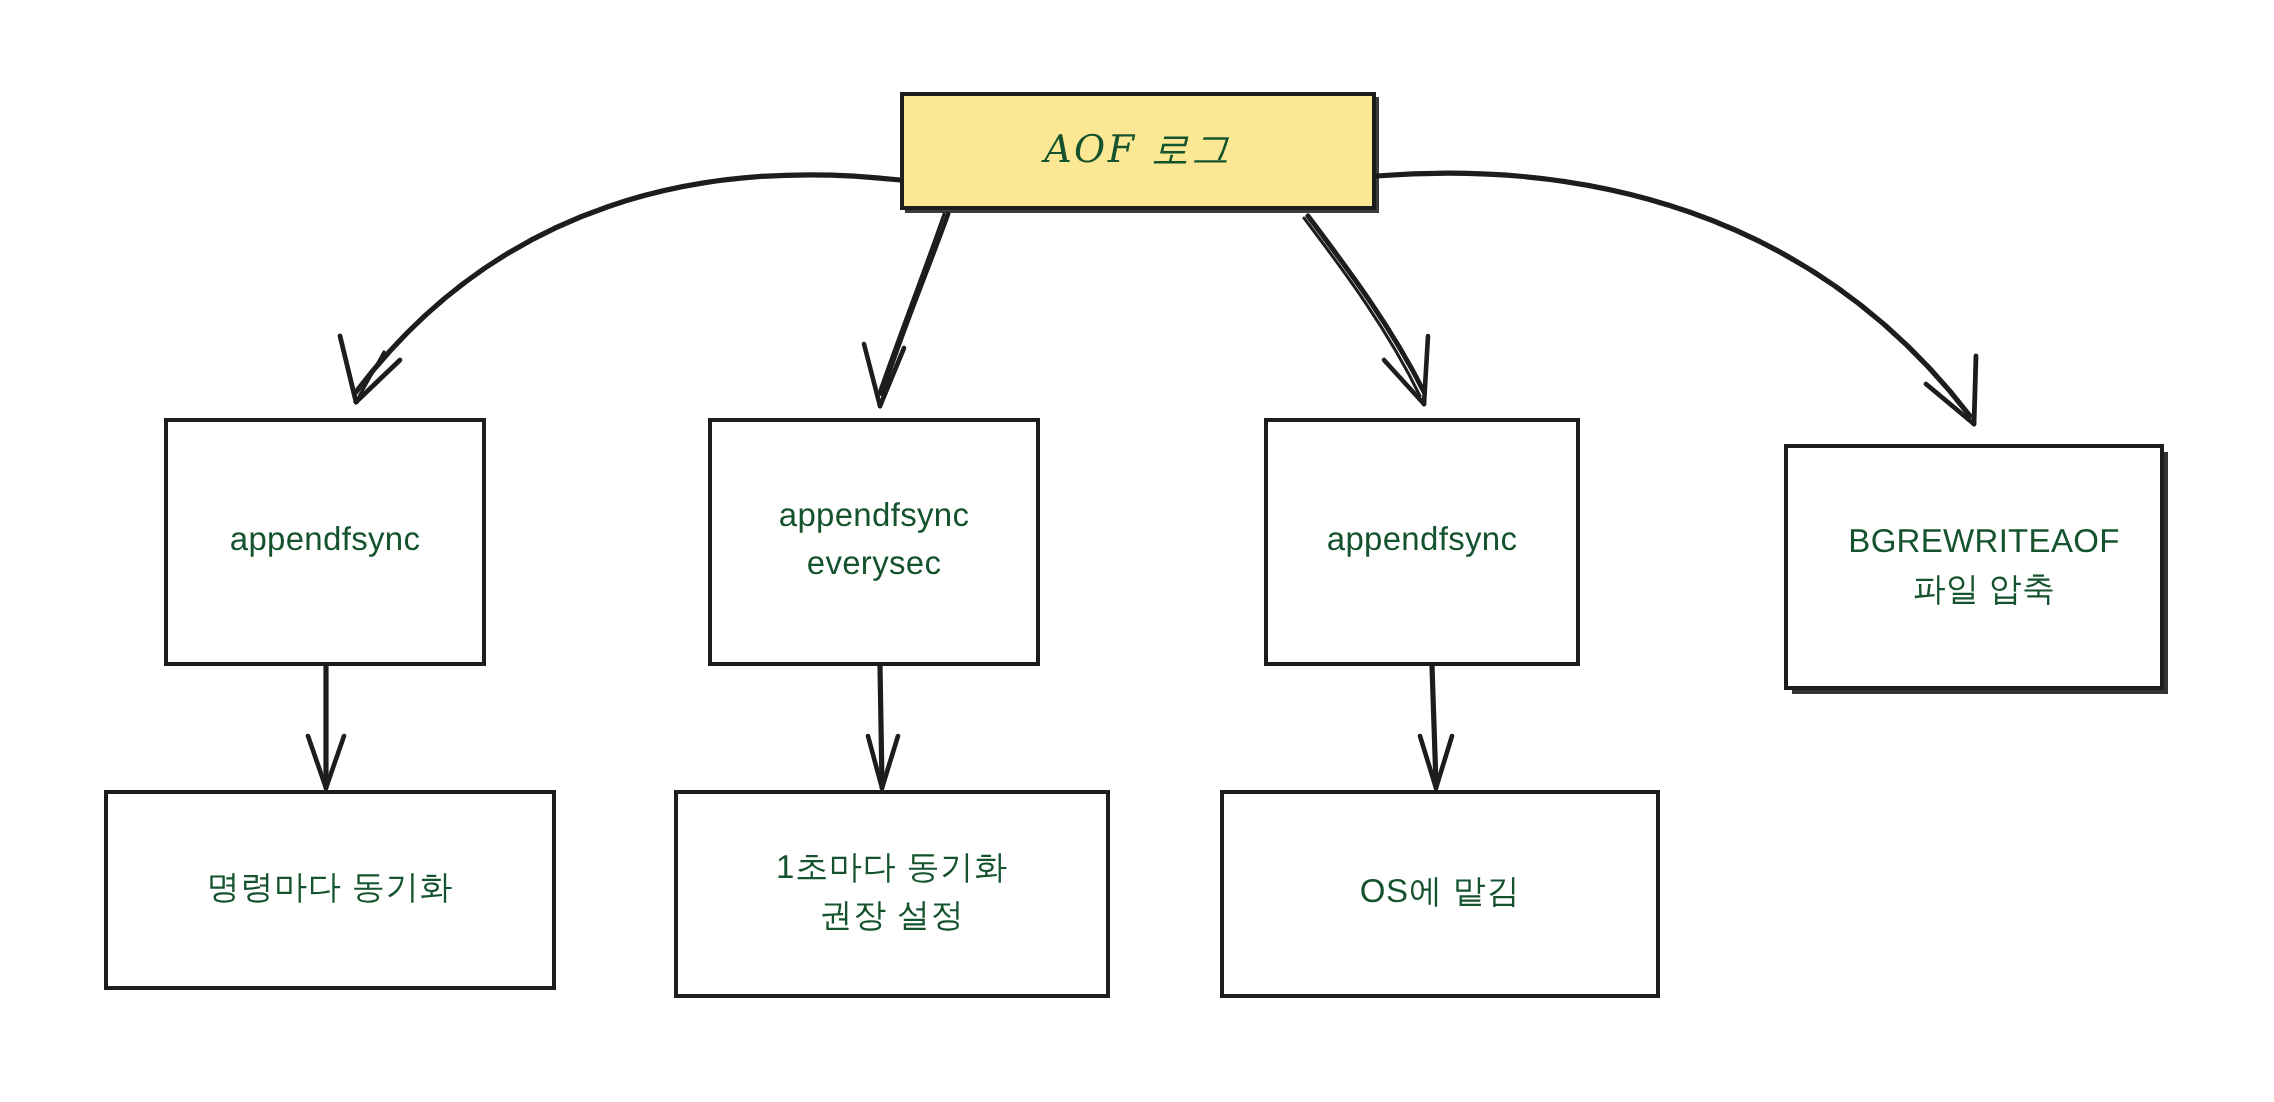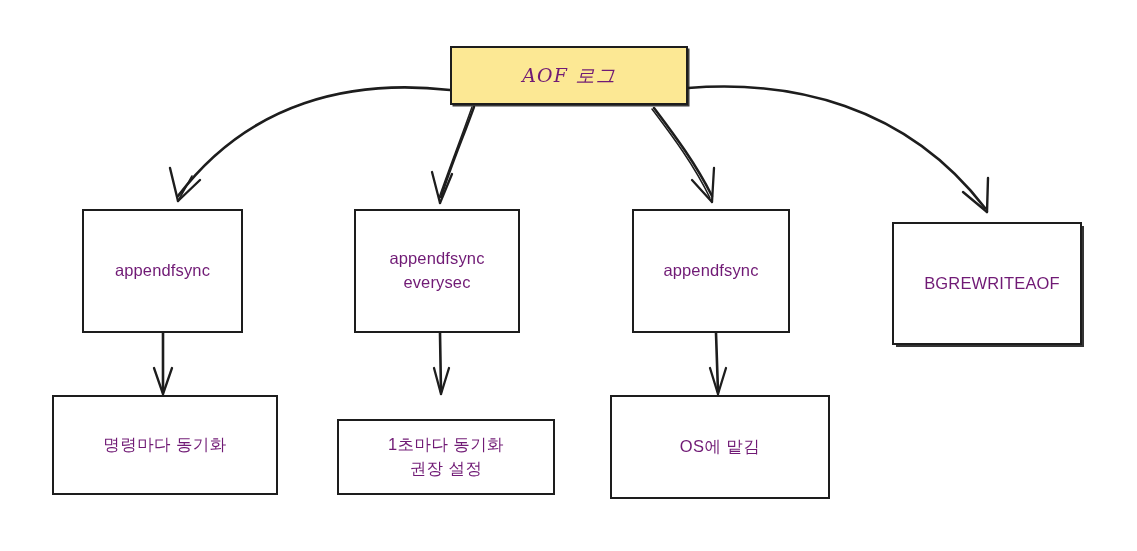--- a/index.html
+++ b/index.html
@@ -28,21 +28,21 @@
   }
   .node {
     position: absolute;
     box-sizing: border-box;
     display: flex;
     align-items: center;
     justify-content: center;
     text-align: center;
     background: #ffffff;
     border: 2.2px solid #1d1d1d;
-    color: #701a75;
+    color: #14532d;
     line-height: 1.45;
     z-index: 2;
   }
   .node .lines {
     display: block;
     width: 100%;
     padding: 0 6px;
     box-sizing: border-box;
   }
   .node .ln {
@@ -144,30 +144,31 @@
 
   <div class="node node-mid" id="node-branch-2" style="left: 632px; top: 209px; width: 158px; height: 124px;">
     <span class="lines">
       <span class="ln">appendfsync</span>
     </span>
   </div>
 
   <div class="node node-mid node-shadow" id="node-branch-3" style="left: 892px; top: 222px; width: 190px; height: 123px; padding-left: 10px;">
     <span class="lines">
       <span class="ln">BGREWRITEAOF</span>
+      <span class="ln">파일 압축</span>
     </span>
   </div>
 
   <div class="node node-leaf" id="node-detail-0" style="left: 52px; top: 395px; width: 226px; height: 100px;">
     <span class="lines">
       <span class="ln">명령마다 동기화</span>
     </span>
   </div>
 
-  <div class="node node-leaf" id="node-detail-1" style="left: 337px; top: 395px; width: 218px; height: 76px; margin-top: 24px;">
+  <div class="node node-leaf" id="node-detail-1" style="left: 337px; top: 395px; width: 218px; height: 104px;">
     <span class="lines">
       <span class="ln">1초마다 동기화</span>
       <span class="ln">권장 설정</span>
     </span>
   </div>
 
   <div class="node node-leaf" id="node-detail-2" style="left: 610px; top: 395px; width: 220px; height: 104px;">
     <span class="lines">
       <span class="ln">OS에 맡김</span>
     </span>

